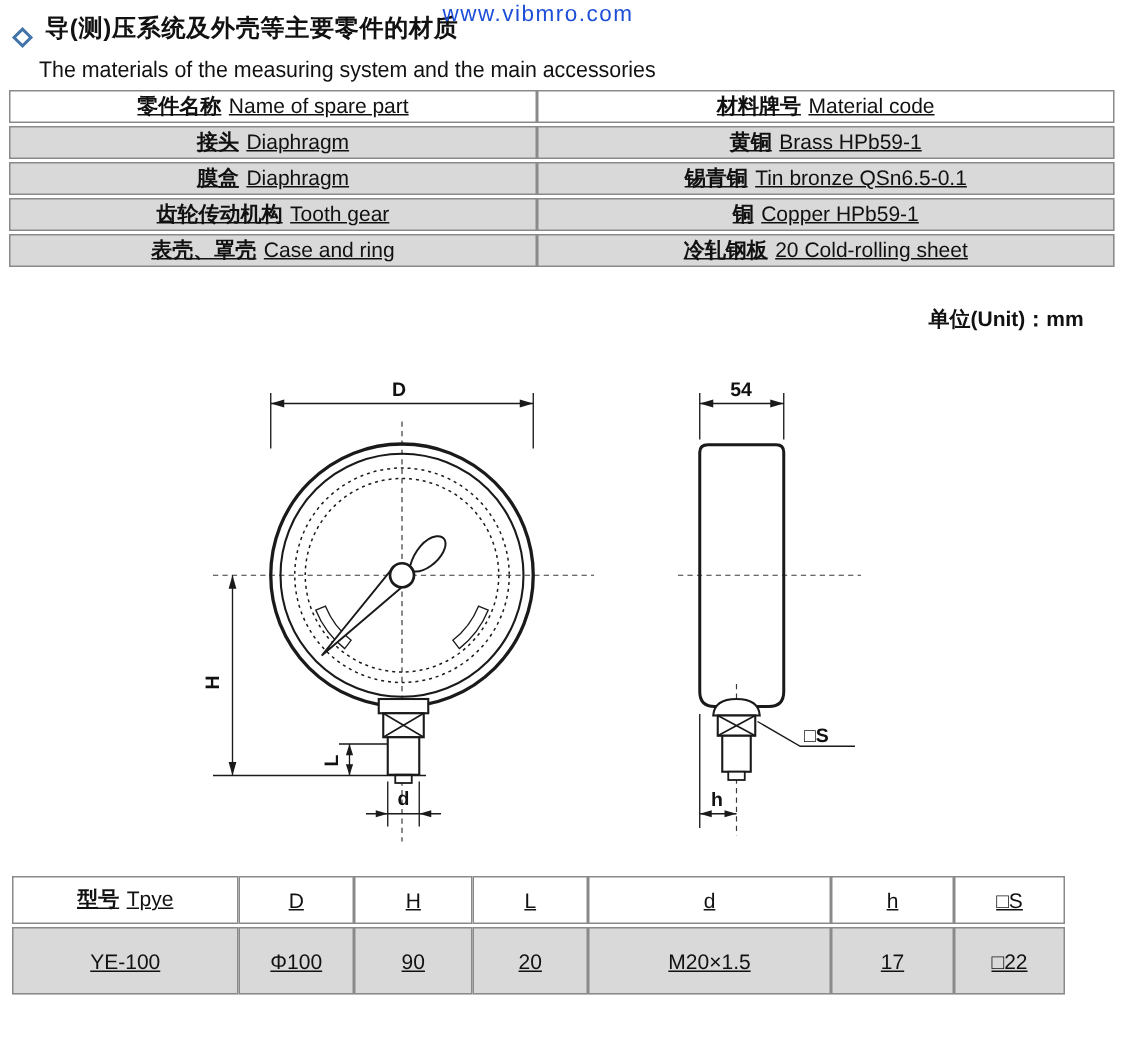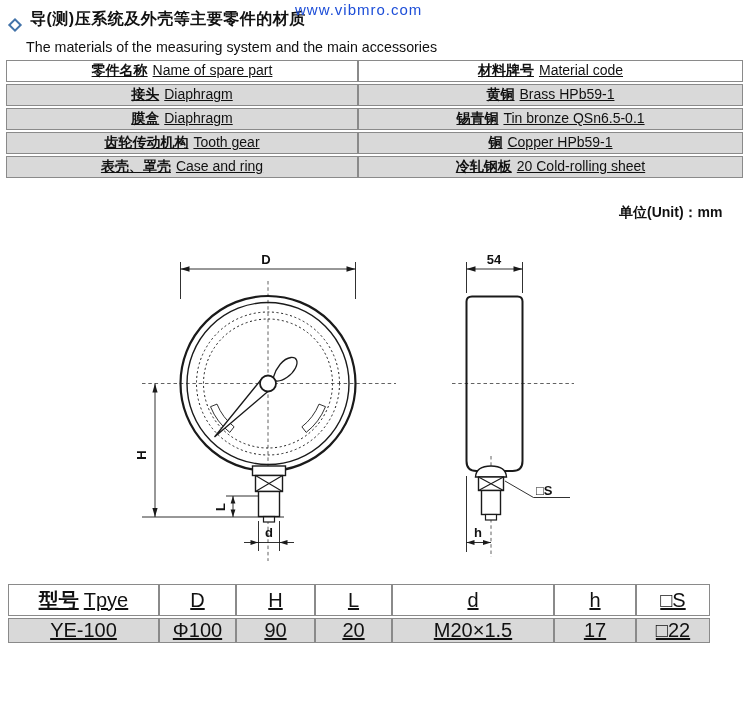--- a/index.html
+++ b/index.html
@@ -17,23 +17,23 @@
   table { border-collapse:separate; border-spacing:0 2px; }
   td { border:1px solid #8a8a8a; text-align:center; vertical-align:middle; background:#d9d9d9;text-decoration:underline; }
   tr.hd td { background:#ffffff; }
   .zh { font-weight:bold; }
   .en { font-weight:normal; margin-left:5px; }
 
   .mat-table { position:absolute; top:58px; left:6px; width:737px; table-layout:fixed; }
   .mat-table td { height:22px; font-size:14px; }
 
   .dims-table { position:absolute; top:582px; left:8px; width:702px; table-layout:fixed; }
-  .dims-table td { font-size:20px; }
+  .dims-table td { font-size:14px; }
   .dims-table tr.hd td { height:32px; }
-  .dims-table tr.dr td { height:24px; }
+  .dims-table tr.dr td { height:45px; }
 
   .unit-note { position:absolute; top:204px; left:605px; font-size:14px; font-weight:bold; white-space:nowrap;margin-left:14px; }
 
   
   .drawing { position:absolute; left:0; top:240px; }
   .ln  { stroke:#1a1a1a; fill:none; }
   .thin{ stroke-width:0.9; }
   .dim-label { font-family:"Liberation Sans", sans-serif; font-size:13px; font-weight:bold; fill:#111; }
   .arrow { fill:#1a1a1a; stroke:none; }
 </style>

